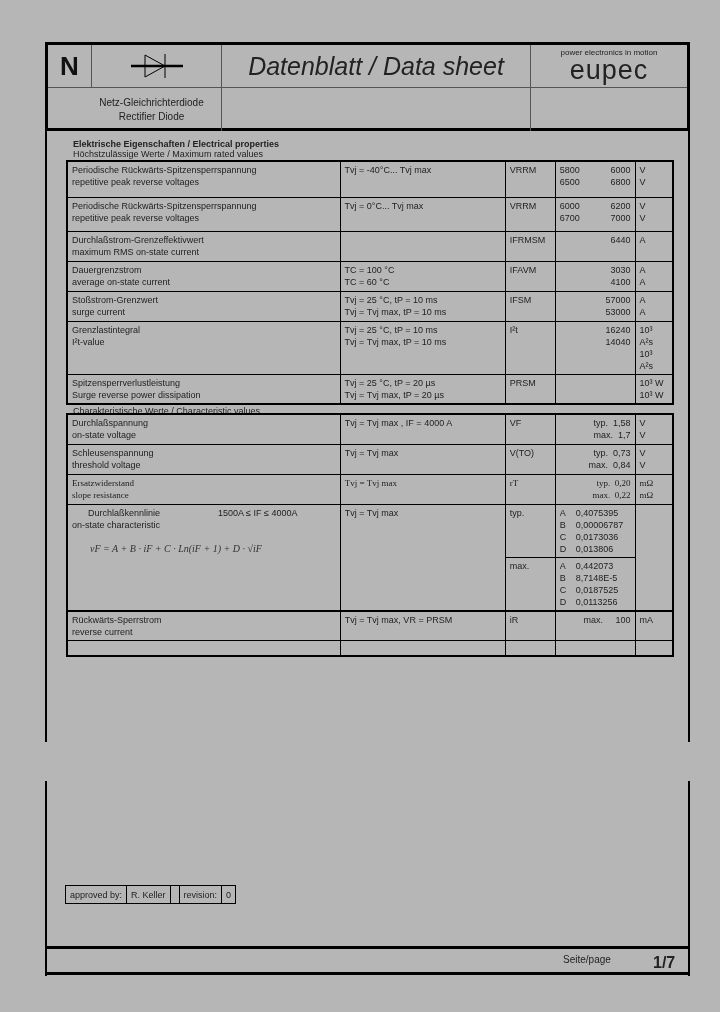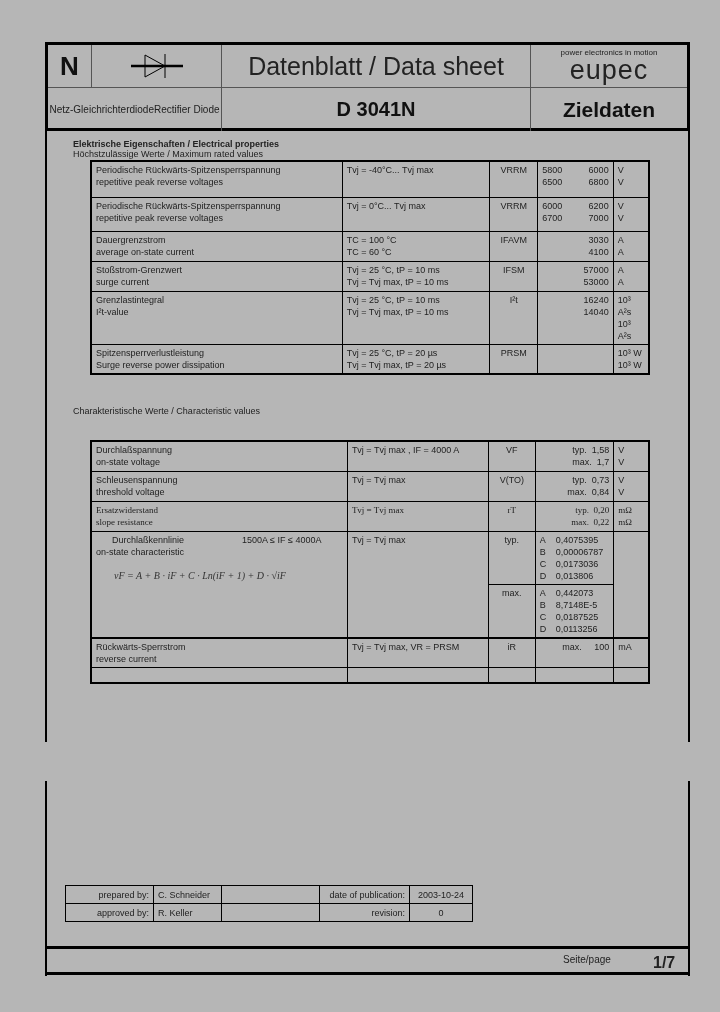--- a/index.html
+++ b/index.html
@@ -10,35 +10,35 @@
   .frame-left { left: 45px; }
   .frame-right { left: 688px; }
 
   
   .hdr { position: absolute; left: 45px; top: 42px; width: 645px; height: 89px;
          border: 3px solid #000; border-bottom: 3px solid #000; }
   .hdr .cell { position: absolute; display: flex; align-items: center; justify-content: center; text-align: center; }
   .hdr .vline { position: absolute; width: 1px; background: #555; }
   .hdr .hline { position: absolute; height: 1px; background: #555; left: 0; right: 0; top: 42px; }
   .n-letter { font-weight: bold; font-size: 26px; }
-  .title { font-size: 25px; color: #222; }
+  .title { font-size: 25px; color: #222; font-style: italic; }
   .brand-tag { font-size: 8px; color: #222; position: absolute; top: 3px; left: 0; right: 0; text-align: center; }
   .brand { font-size: 27px; color: #222; letter-spacing: 1px; position: absolute; top: 10px; left: 0; right: 0; text-align: center; }
   .subtitle { font-size: 10px; line-height: 14px; color: #222; }
   .part { font-weight: bold; font-size: 20px; }
   .ziel { font-weight: bold; font-size: 21px; }
 
   .sec-title { position: absolute; left: 73px; font-size: 9px; line-height: 10px; color: #222; }
 
-  table.spec { position: absolute; left: 66px; width: 560px; border-collapse: collapse; font-size: 9px; color: #222; margin-left: 24px; }
+  table.spec { position: absolute; left: 66px; width: 608px; border-collapse: collapse; font-size: 9px; color: #222; }
   table.spec td { border: 1px solid #000; vertical-align: top; padding: 2px 4px; line-height: 12px; }
   table.spec { border: 2px solid #000; }
   .c1 { width: 274px; }
   .c2 { width: 166px; }
-  .c3 { width: 50px; text-align: center; }
+  .c3 { width: 50px; }
   .c4 { width: 80px; }
   .c5 { width: 38px; }
   .num { text-align: right; }
   .two { display: flex; justify-content: space-between; }
 
   .coef { display: flex; }
   .coef span:first-child { width: 16px; }
   .eq { font-family: "Liberation Serif", "DejaVu Serif", serif; font-style: italic; font-size: 10px; color: #333;
         margin-top: 12px; margin-left: 18px; }
 
@@ -76,29 +76,23 @@
     </svg>
   </div>
   <div class="cell" style="left:174px;top:0;width:308px;height:42px;">
     <span class="title">Datenblatt / Data sheet</span>
   </div>
   <div class="cell" style="left:483px;top:0;width:156px;height:42px;">
     <span class="brand-tag">power electronics in motion</span>
     <span class="brand">eupec</span>
   </div>
 
-  <div class="cell" style="left:0;top:43px;width:173px;height:43px;flex-direction:row;">
+  <div class="cell" style="left:17px;top:43px;width:173px;height:43px;flex-direction:column;">
     <span class="subtitle">Netz-Gleichrichterdiode</span>
     <span class="subtitle">Rectifier Diode</span>
-  </div>
-  <div class="cell" style="left:174px;top:43px;width:308px;height:43px;">
-    <span class="part">D 3041N</span>
-  </div>
-  <div class="cell" style="left:483px;top:43px;width:156px;height:43px;">
-    <span class="ziel">Zieldaten</span>
   </div>
 </div>
 
 <div class="sec-title" style="top:139px;font-weight:bold;">Elektrische Eigenschaften / Electrical properties</div>
 <div class="sec-title" style="top:149px;">Höchstzulässige Werte / Maximum rated values</div>
 
 <table class="spec" style="top:160px;">
   <tbody>
       <tr style="height:36px;">
     <td class="c1">
@@ -147,20 +141,36 @@
             <span>7000</span>
           </div>
         </td>
     <td class="c5">
           <div>V</div>
           <div>V</div>
         </td>
   </tr>
   <tr style="height:30px;">
     <td class="c1">
+          <div>Durchlaßstrom-Grenzeffektivwert</div>
+          <div>maximum RMS on-state current</div>
+        </td>
+    <td class="c2"></td>
+    <td class="c3">
+          <div>IFRMSM</div>
+        </td>
+    <td class="c4 num">
+          <div>6440</div>
+        </td>
+    <td class="c5">
+          <div>A</div>
+        </td>
+  </tr>
+  <tr style="height:30px;">
+    <td class="c1">
           <div>Dauergrenzstrom</div>
           <div>average on-state current</div>
         </td>
     <td class="c2">
           <div>TC = 100 °C</div>
           <div>TC = 60 °C</div>
         </td>
     <td class="c3">
           <div>IFAVM</div>
         </td>
@@ -231,21 +241,21 @@
     <td class="c5">
           <div>10³ W</div>
           <div>10³ W</div>
         </td>
   </tr>
 </tbody>
   </table>
 
 <div class="sec-title" style="top:406px;">Charakteristische Werte / Characteristic values</div>
 
-<table class="spec" style="top:440px;">
+<table class="spec" style="top:413px;">
   <tbody>
       <tr style="height:30px;">
     <td class="c1">
           <div>Durchlaßspannung</div>
           <div>on-state voltage</div>
         </td>
     <td class="c2">
           <div>Tvj = Tvj max , IF = 4000 A</div>
         </td>
     <td class="c3">
@@ -379,27 +389,20 @@
         <td class="c2"></td>
         <td class="c3"></td>
         <td class="c4"></td>
         <td class="c5"></td>
   </tr>
 </tbody>
   </table>
 
 <table class="sig">
   <tbody>
-      <tr>
-    <td class="r" style="width:88px;">prepared by:</td>
-    <td style="width:68px;">C. Schneider</td>
-    <td style="width:98px;"></td>
-    <td class="r" style="width:90px;">date of publication:</td>
-    <td class="c" style="width:63px;">2003-10-24</td>
-  </tr>
   <tr>
     <td class="r">approved by:</td>
     <td>R. Keller</td>
     <td></td>
     <td class="r">revision:</td>
     <td class="c">0</td>
   </tr>
 </tbody>
   </table>
 

